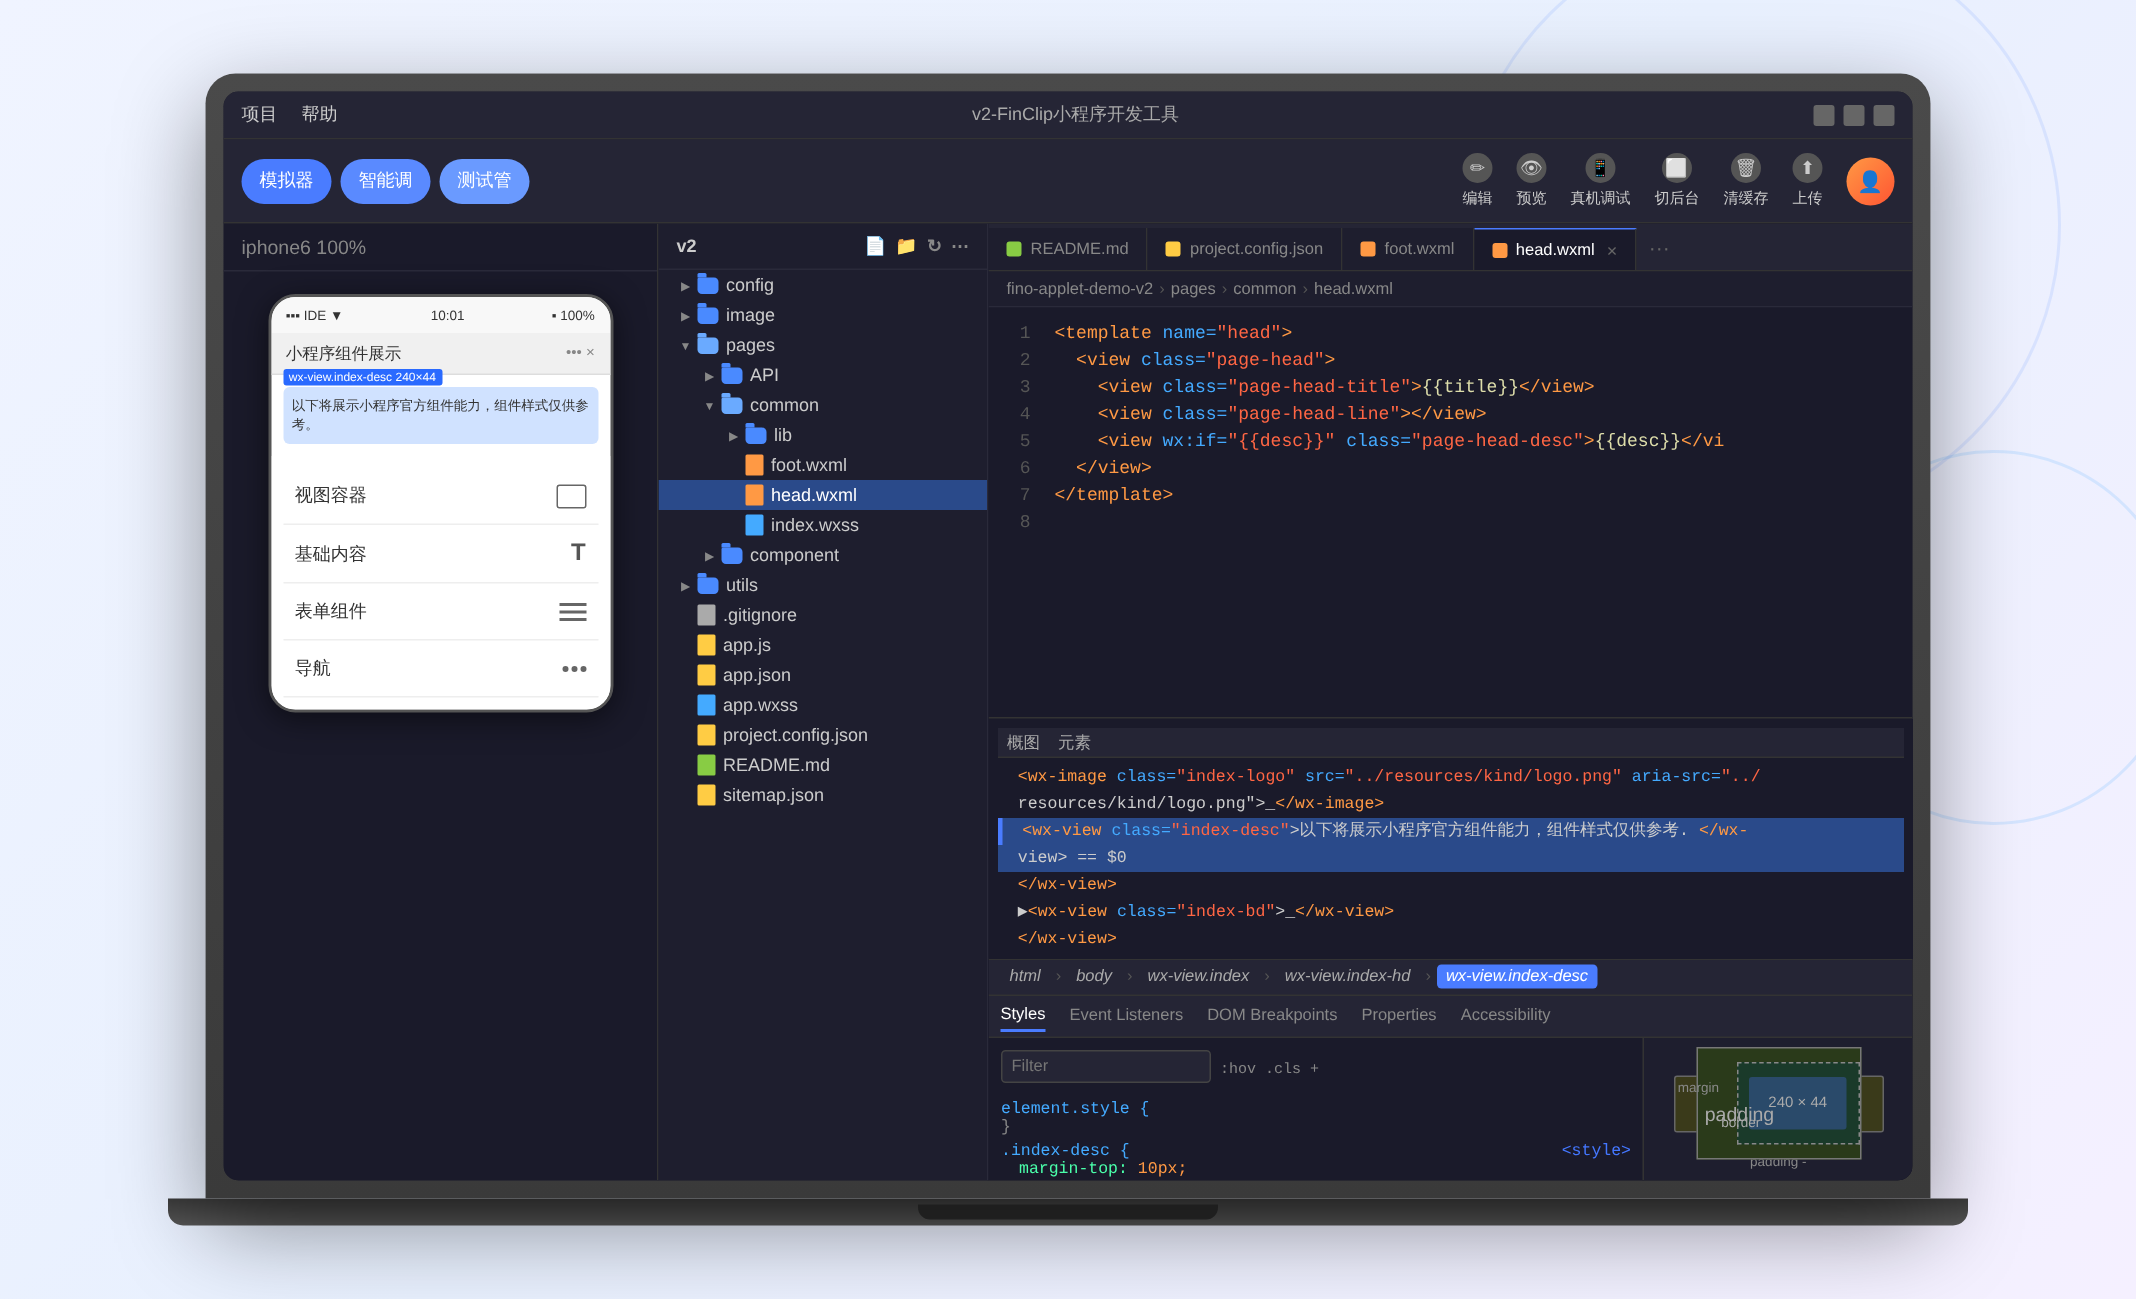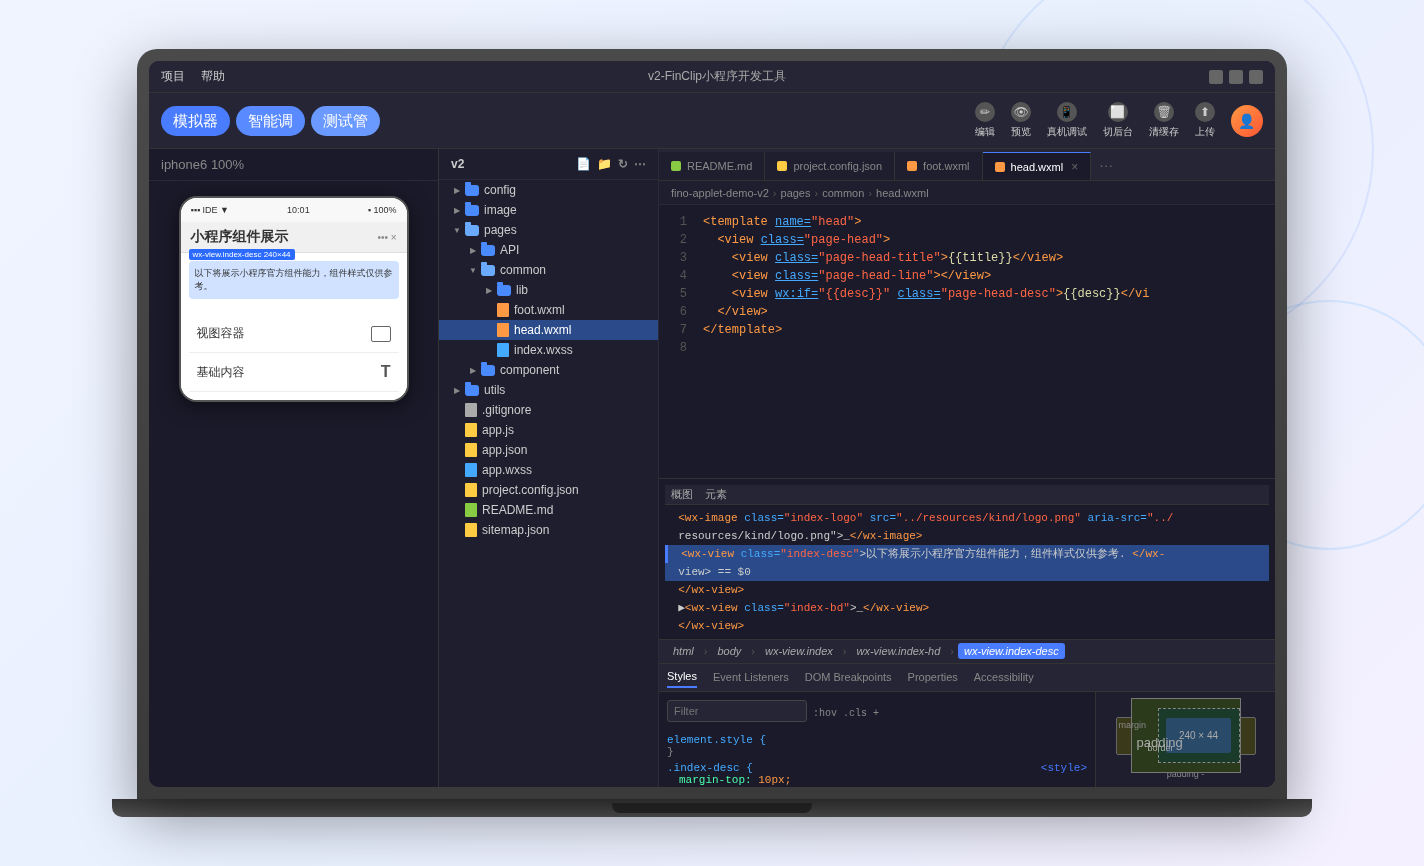--- a/index.html
+++ b/index.html
@@ -109,21 +109,21 @@
     .toolbar-left {
       display: flex;
       gap: 6px;
       align-items: center;
     }
     .toolbar-btn {
       height: 30px;
       padding: 0 12px;
       border-radius: 15px;
       border: none;
-      font-size: 15px;
+      font-size: 12px;
       color: #fff;
       cursor: pointer;
       display: flex;
       flex-direction: column;
       align-items: center;
       justify-content: center;
       line-height: 1.2;
     }
     .btn-blue { background: #4a7cff; }
     .btn-blue2 { background: #5a8aff; }
@@ -214,23 +214,23 @@
     }
     .phone-title-bar {
       background: #f0f0f0;
       padding: 6px 10px;
       display: flex;
       align-items: center;
       justify-content: space-between;
       border-bottom: 1px solid #ddd;
     }
     .phone-title {
-      font-size: 14px;
+      font-size: 11px;
       color: #333;
-      font-weight: bold;
+      font-weight: normal;
     }
     .phone-body {
       background: #fff;
       padding: 8px;
     }
     .phone-component-item {
       display: flex;
       align-items: center;
       justify-content: space-between;
       padding: 10px 8px;
@@ -499,21 +499,21 @@
     }
     .line-num {
       width: 36px;
       text-align: right;
       padding-right: 8px;
       color: #555;
       flex-shrink: 0;
       user-select: none;
     }
     .line-content { flex: 1; padding-left: 8px; white-space: pre; }
-    .kw-attr { color: #44aaff; text-decoration: underline; }
+    .kw-attr { color: #44aaff; }
     .kw-str { color: #ff6644; }
     .kw-tag { color: #ff9944; }
     .kw-expr { color: #ddddaa; }
 
     
     .devtools-panel {
       height: 309px;
       background: #1a1a2a;
       border-top: 1px solid #333;
       display: flex;
@@ -768,20 +768,36 @@
               </div>
 
               <div class="phone-body">
                 <div class="phone-component-item">
                   <span>视图容器</span>
                   <div class="phone-icon-rect"></div>
                 </div>
                 <div class="phone-component-item">
                   <span>基础内容</span>
                   <span class="phone-icon-t">T</span>
+                </div>
+                <div class="phone-component-item">
+                  <span>表单组件</span>
+                  <div class="phone-icon-lines">
+                    <div class="phone-icon-line"></div>
+                    <div class="phone-icon-line"></div>
+                    <div class="phone-icon-line"></div>
+                  </div>
+                </div>
+                <div class="phone-component-item">
+                  <span>导航</span>
+                  <div class="phone-icon-dots">
+                    <div class="phone-icon-dot"></div>
+                    <div class="phone-icon-dot"></div>
+                    <div class="phone-icon-dot"></div>
+                  </div>
                 </div>
               </div>
             </div>
           </div>
         </div>
 
         <div class="file-tree-panel">
           <div class="file-tree-header">
             <span>v2</span>
             <div class="file-tree-icons">

